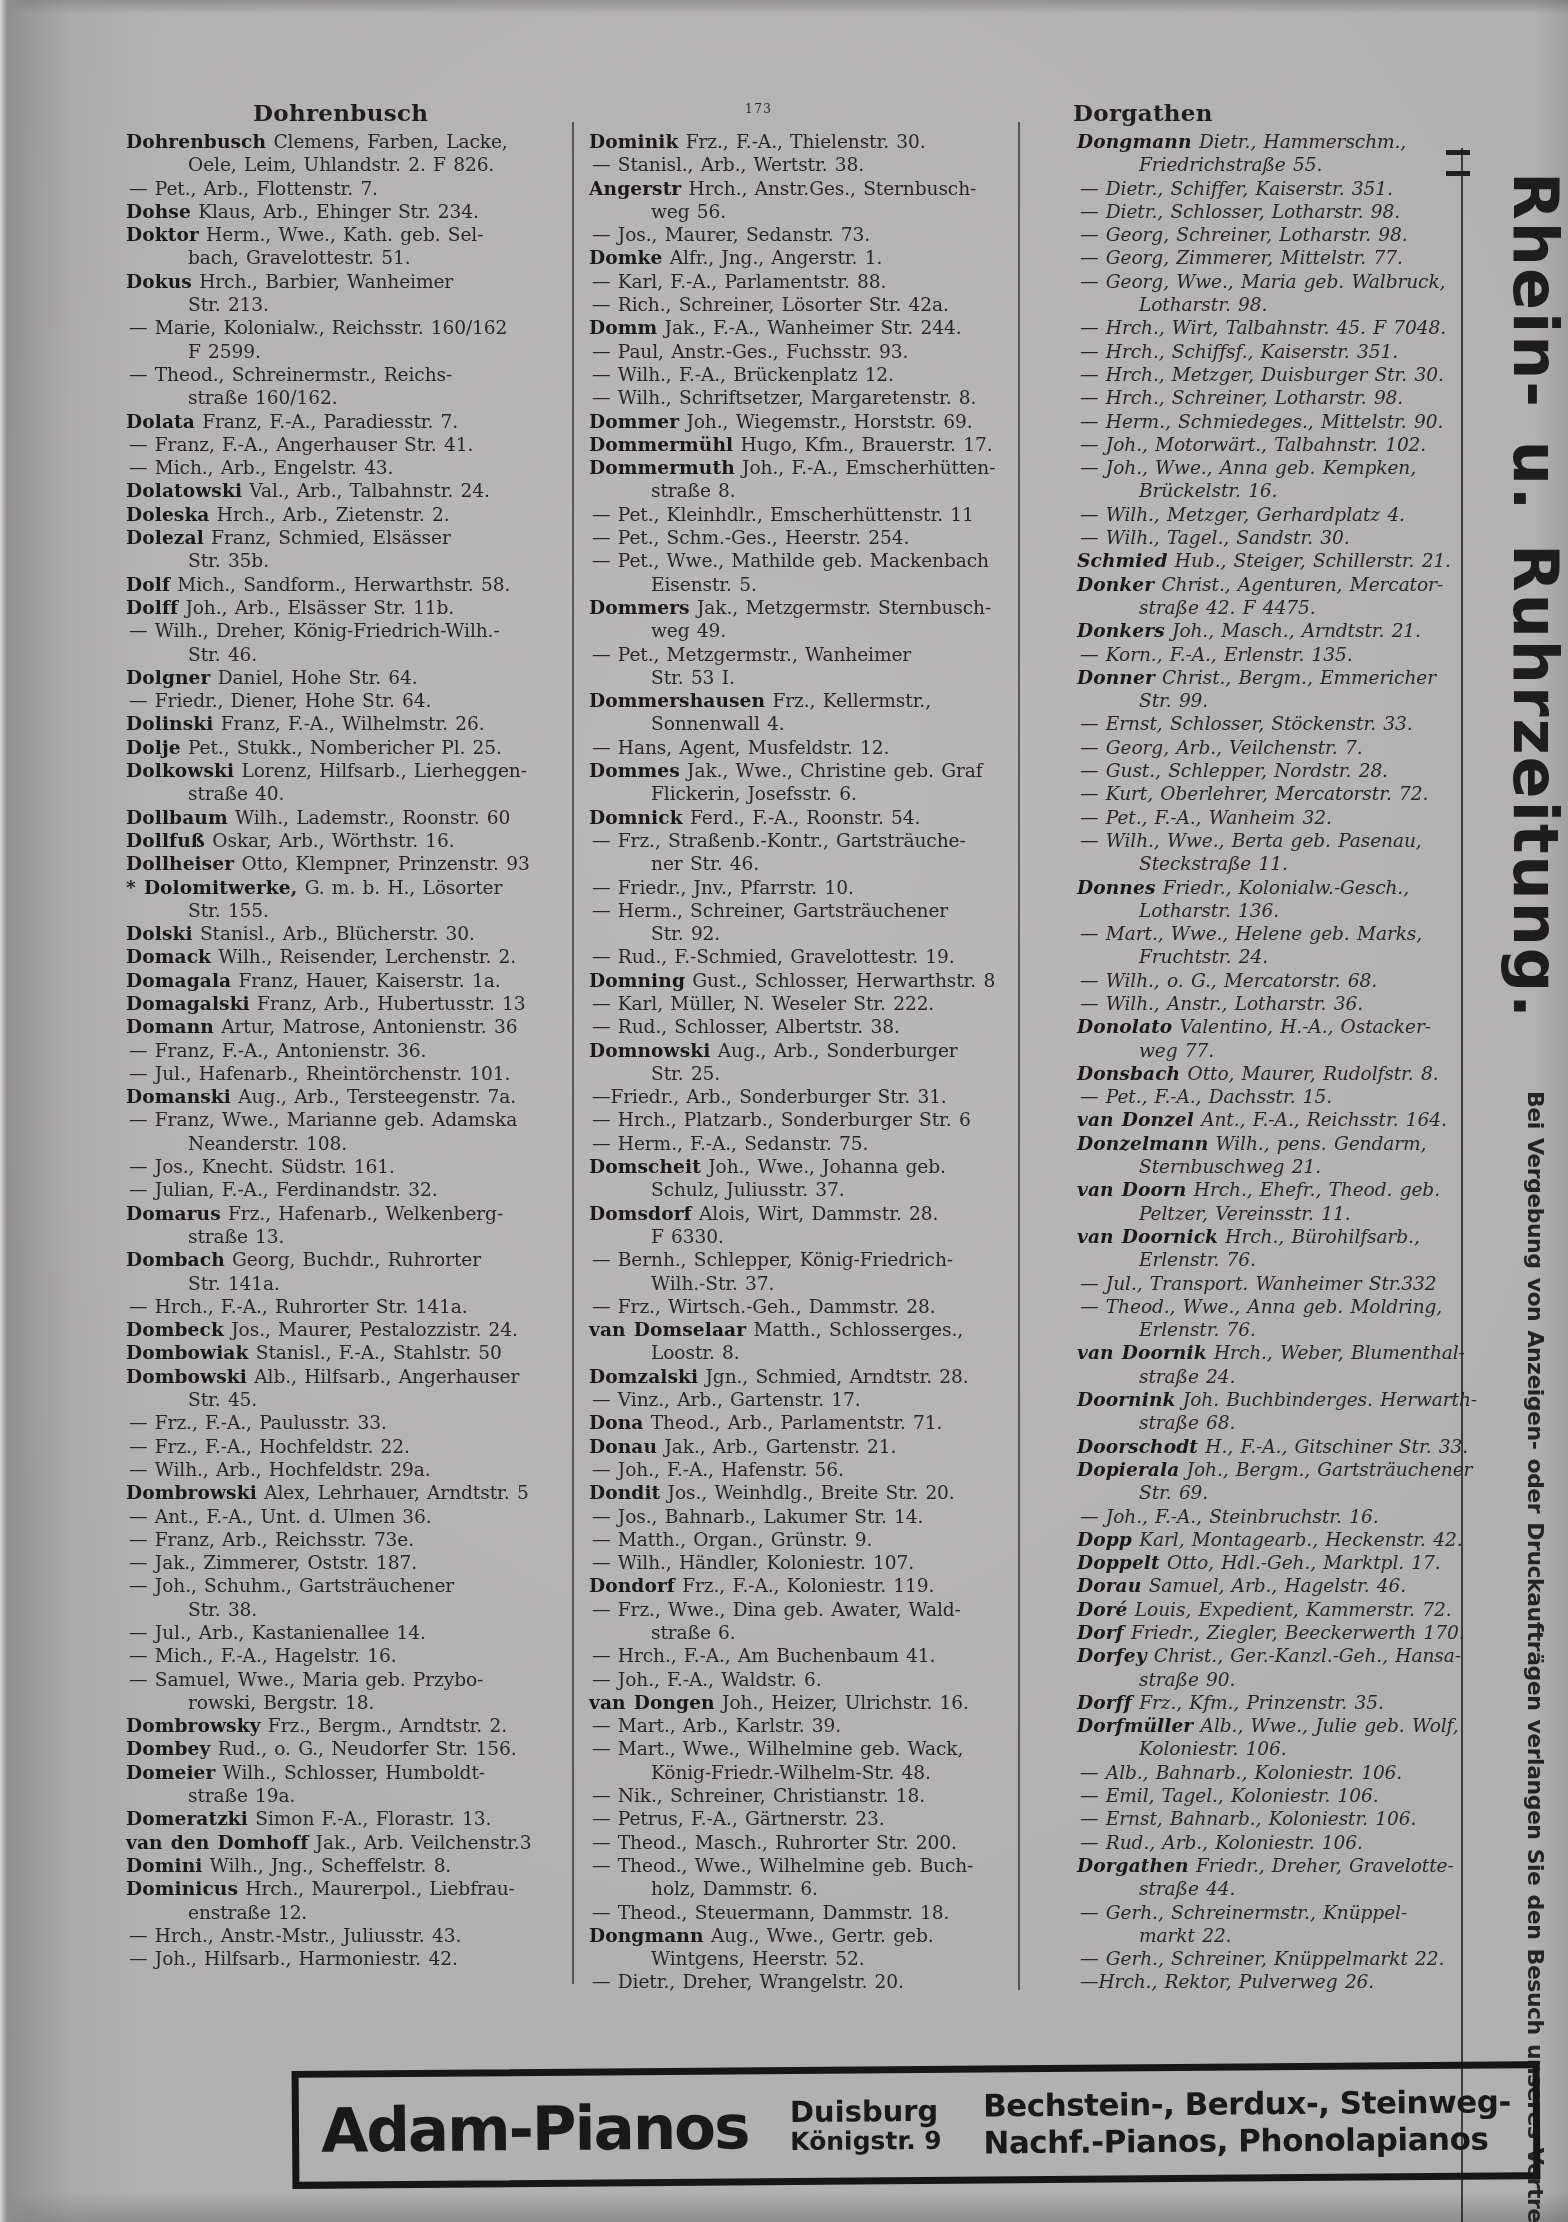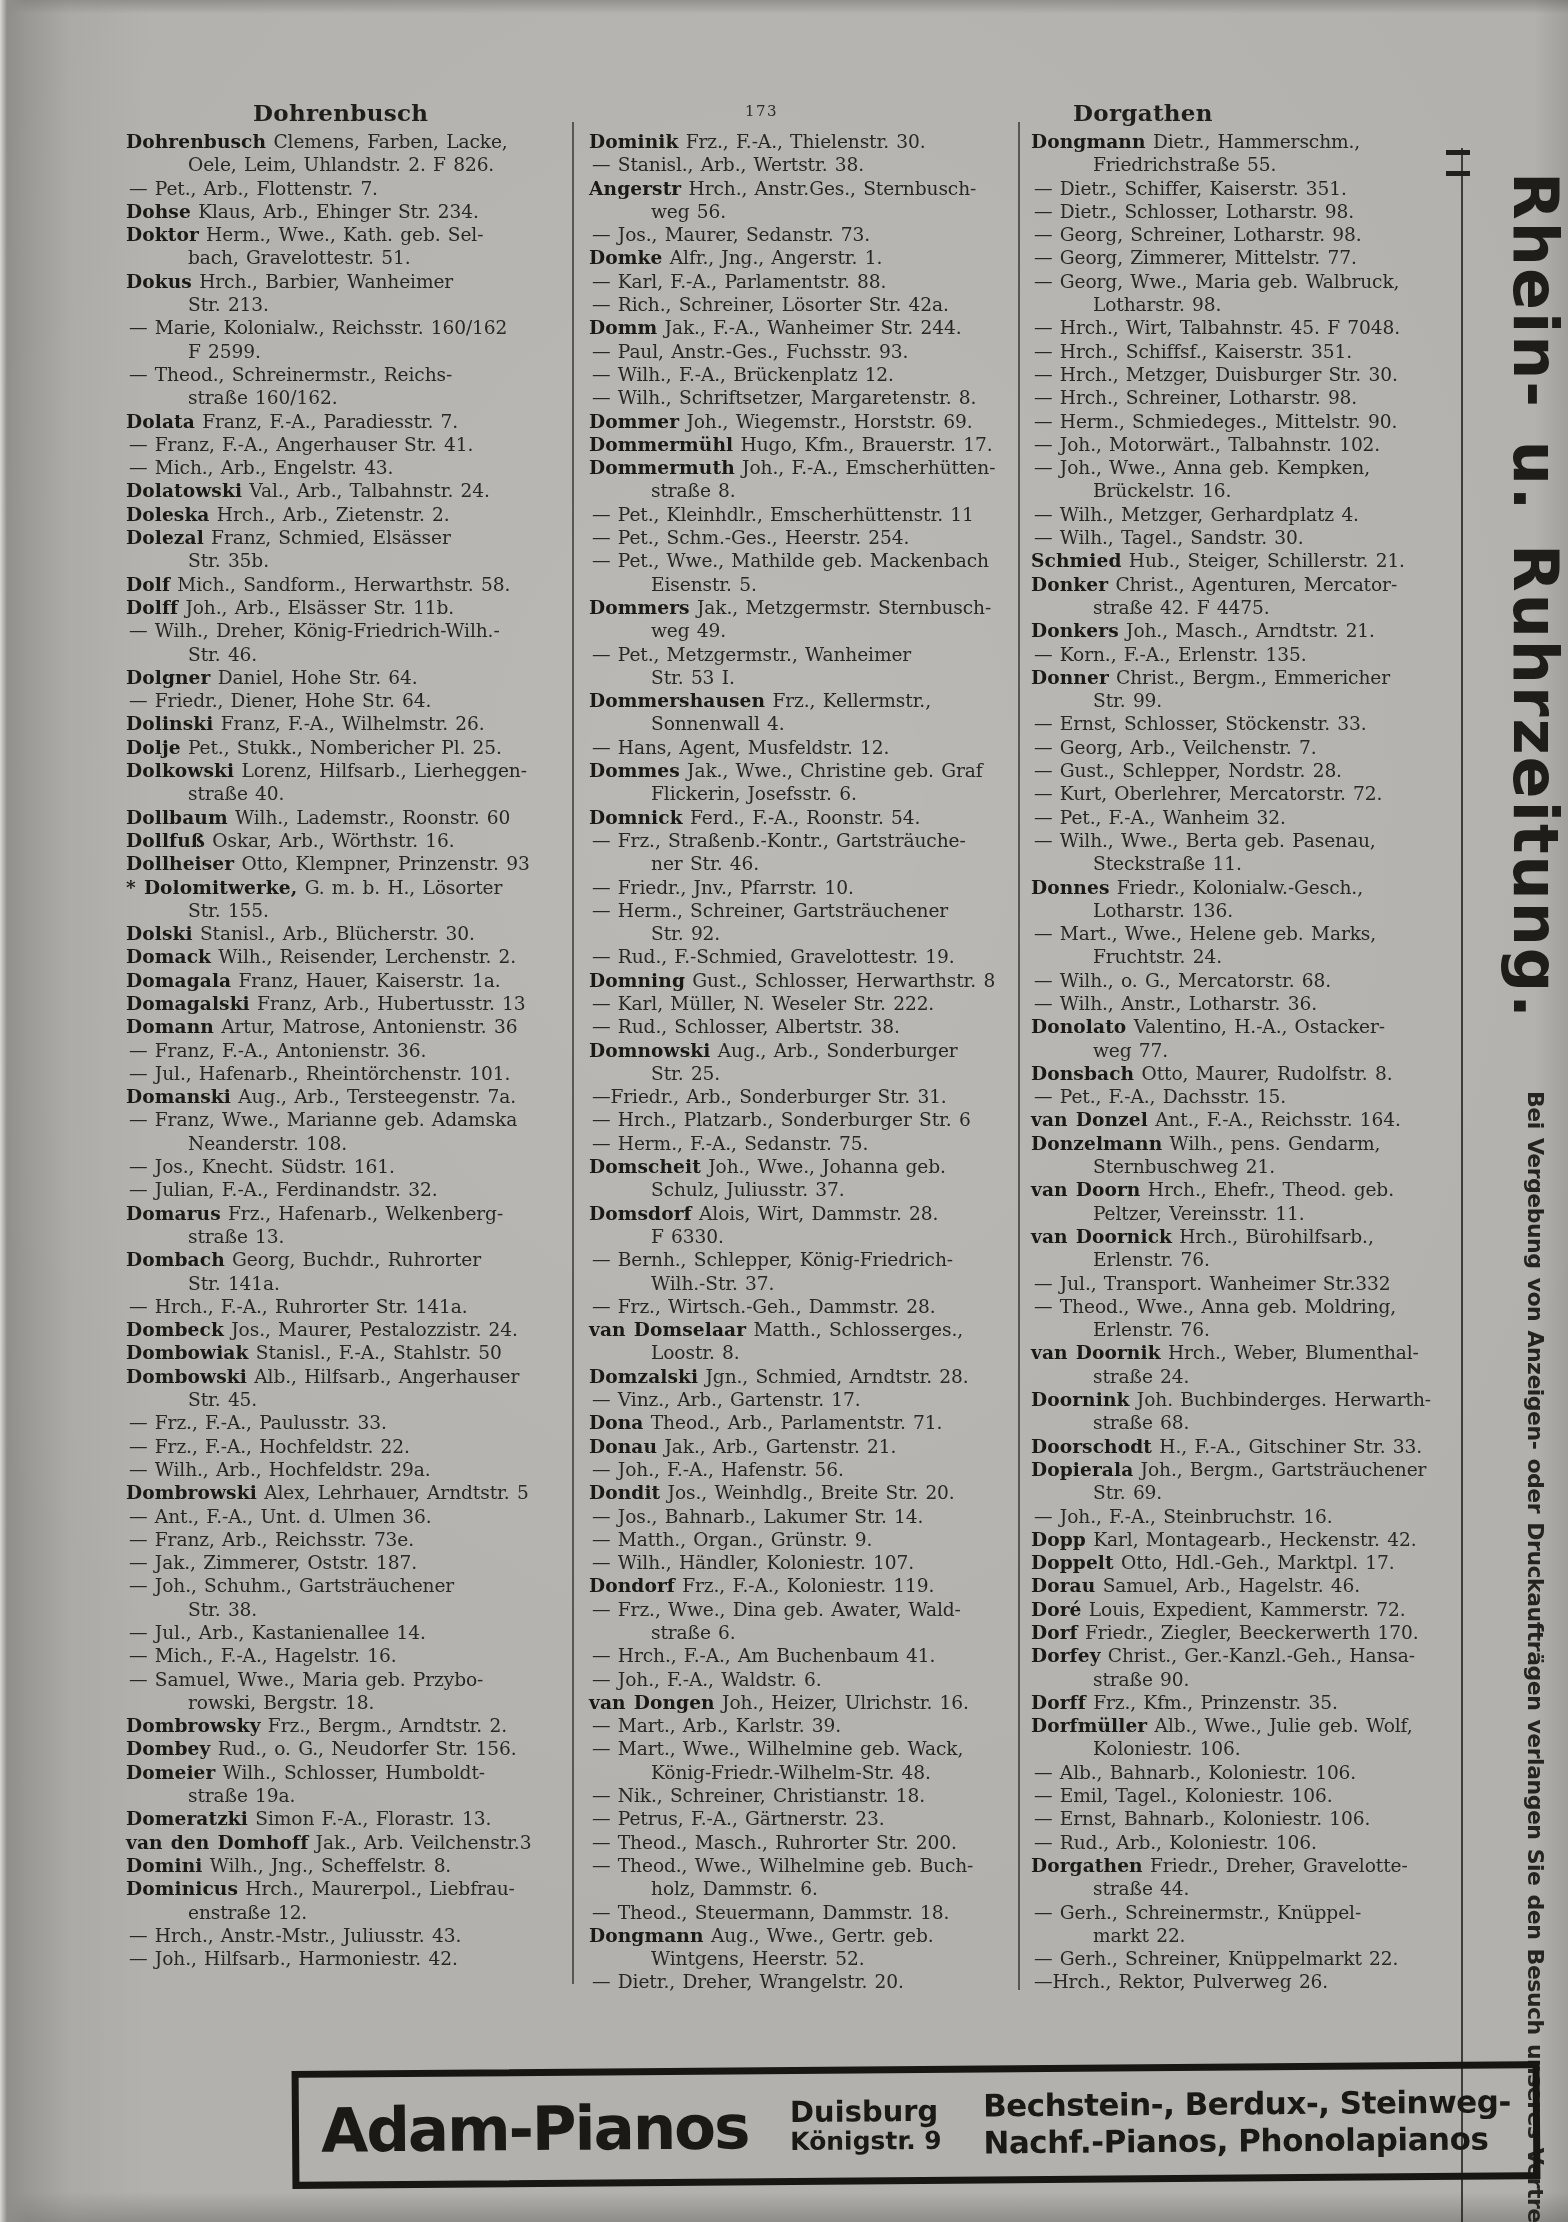--- a/index.html
+++ b/index.html
@@ -11,25 +11,25 @@
       linear-gradient(90deg, #d8d7d3 0px, #8f8e8a 7px, rgba(130,129,125,.5) 28px, rgba(150,149,145,.25) 70px, rgba(0,0,0,0) 150px),
       linear-gradient(180deg, rgba(70,68,64,.32) 0px, rgba(0,0,0,0) 14px),
       linear-gradient(0deg, rgba(58,56,52,.30) 0px, rgba(0,0,0,0) 30px),
       linear-gradient(270deg, rgba(95,93,89,.22) 0px, rgba(0,0,0,0) 34px),
       #b2b1ad;
     color:#2a2722;
   }
   .hdr{position:absolute;font-weight:bold;font-size:23px;color:#211e19;letter-spacing:.3px;}
   #hdr-left{left:253px;top:99px;}
   #hdr-right{left:1073px;top:99px;}
-  #hdr-page{position:absolute;left:745px;top:102px;font-size:15px;letter-spacing:1.5px;color:#2e2b26;}
+  #hdr-page{position:absolute;left:745px;top:102px;font-size:12px;letter-spacing:1.5px;color:#2e2b26;}
   .col{position:absolute;top:130px;font-size:18.6px;line-height:23.3px;word-spacing:1.5px;letter-spacing:-.1px;}
   #col1{left:126px;width:440px;}
   #col2{left:589px;width:424px;}
-  #col3{left:1031px;width:424px;}
+  #col3{left:1077px;width:424px;font-style:italic;}
   .ln{white-space:nowrap;}
   .ln b{font-weight:bold;color:#1c1914;letter-spacing:.1px;}
   .ln.c{padding-left:62px;}
   .ln.d{padding-left:3px;}
   .vrule{position:absolute;width:2px;background:rgba(40,37,32,.65);}
   #rule1{left:572px;top:122px;height:1862px;}
   #rule2{left:1018px;top:122px;height:1868px;}
   #rule3{left:1461px;top:148px;height:2074px;background:rgba(32,30,27,.8);}
   #rule3-marks{position:absolute;left:1446px;top:150px;width:24px;height:16px;
     border-top:5px solid #22201c;border-bottom:5px solid #22201c;}

